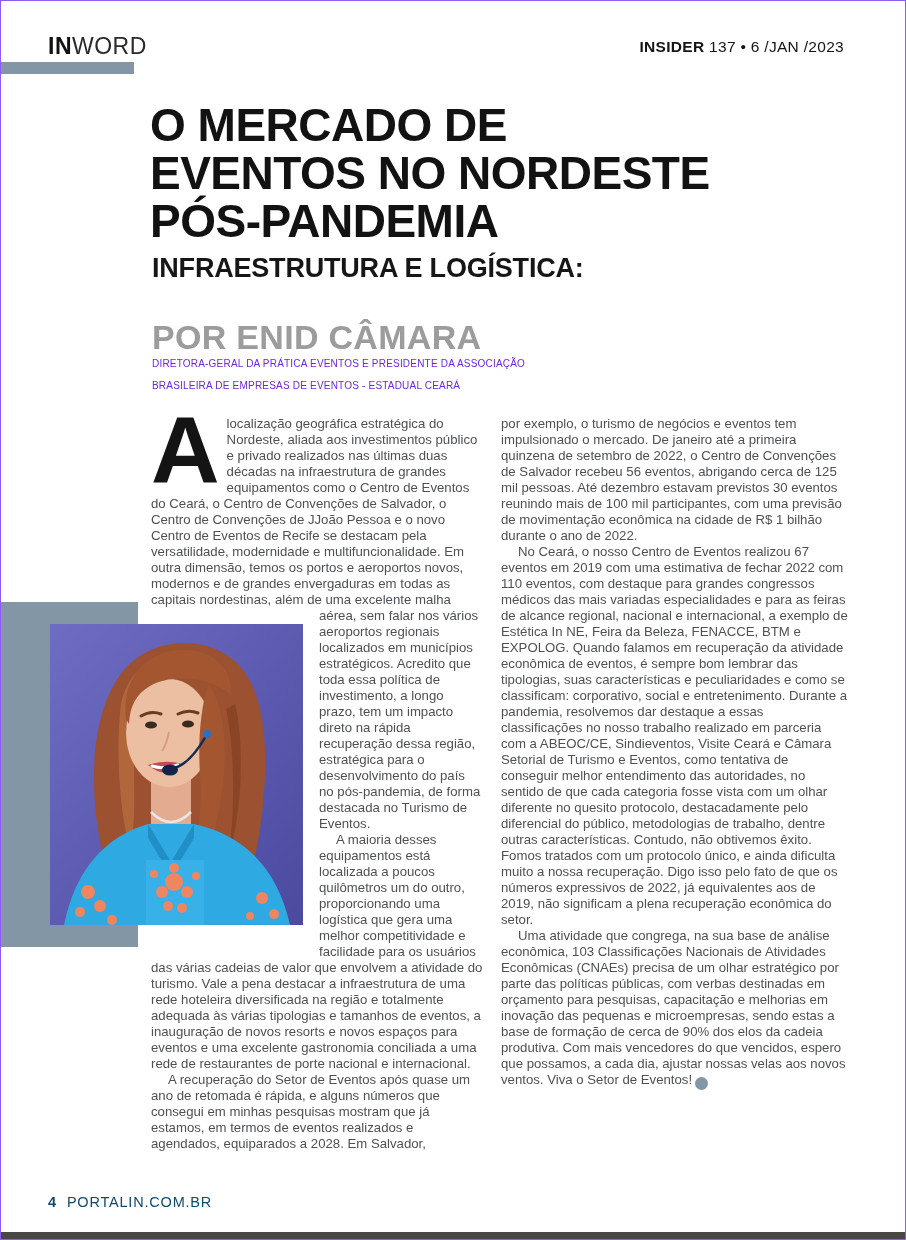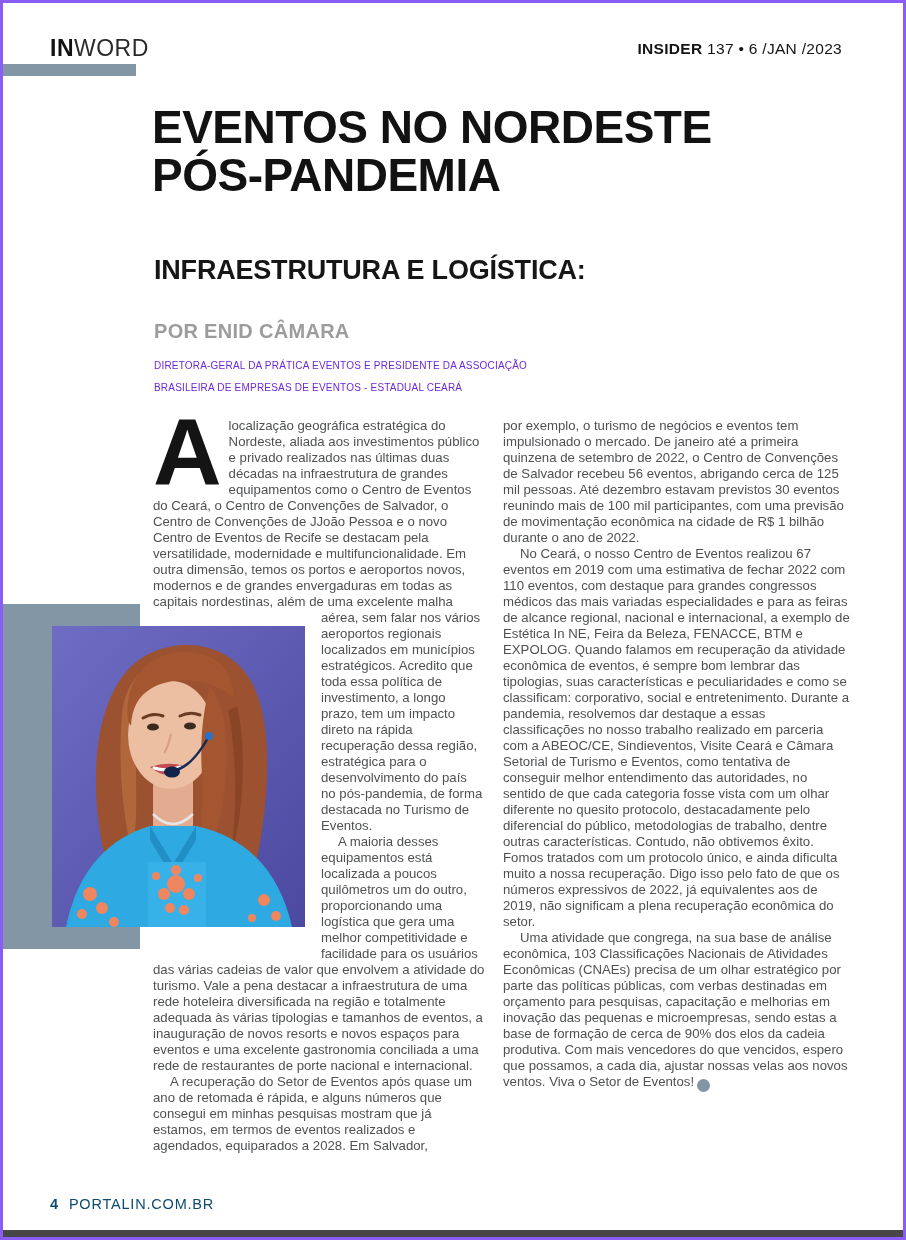--- a/index.html
+++ b/index.html
@@ -1,37 +1,37 @@
 <!DOCTYPE html>
 <html style="--accent: #8296a6; --bottom_bar: #474747; --title: #121212; --byline_gray: #9c9c9c; --body_text: #4e5052; --photo_bg_dark: #4b49a0; --photo_bg_light: #6f6cc4; --blouse_blue: #2fa9e1; --embroidery_coral: #ef8660; --hair_brown: #9c5130; --skin: #ecbfa3; --lips: #c14b52;"><head>
 <meta charset="utf-8">
 <style>
   html,body { margin:0; padding:0; background:#e9e9e9; }
   * { box-sizing:border-box; }
   .page {
     position:relative; width:906px; height:1240px; margin:0 auto;
-    background:#ffffff; border:3px solid #8b5cf6; overflow:hidden;
+    background:#ffffff; border:1px solid #8b5cf6; overflow:hidden;
     font-family:"Liberation Sans", sans-serif; color:#4e5052;
   }
   .bottom-bar { position:absolute; left:0; right:0; bottom:0; height:7px; background:var(--bottom_bar,#474747); }
 
   
   .brand { position:absolute; left:47px; top:32px; font-size:23px; letter-spacing:.5px; color:#111; }
   .brand .bold { font-weight:bold; }
   .brand .light { font-weight:normal; color:#2a2a2a; }
   .brand-bar { position:absolute; left:0; top:61px; width:133px; height:12px; background:var(--accent,#8296a6); }
   .issue { position:absolute; right:61px; top:37px; font-size:15.5px; color:#141414; letter-spacing:.3px;padding-left:32px; }
   .issue .bold { font-weight:bold; }
 
   
   .title { position:absolute; left:149px; top:100px; font-size:46px; line-height:48px;
            font-weight:bold; letter-spacing:-.5px; color:var(--title,#121212); }
   .subtitle { position:absolute; left:151px; top:252px; font-size:27px; line-height:31px;
            font-weight:bold; letter-spacing:-.2px; color:#161616; }
-  .byline { position:absolute; left:151px; top:317px; font-size:20px; font-weight:bold;
+  .byline { position:absolute; left:151px; top:317px; font-size:34px; font-weight:bold;
            letter-spacing:.3px; color:var(--byline_gray,#9c9c9c); }
   .role { position:absolute; left:151px; top:352px; font-size:10px; line-height:22px;
            color:#6d28d9; letter-spacing:.2px; }
 
   
   .col { position:absolute; top:415px; font-size:13.2px; line-height:16px; color:var(--body_text,#4e5052); }
   .col1 { left:150px; width:332px; }
   .col2 { left:500px; width:347px; }
   .col p { margin:0; }
   .col p.indent { text-indent:17px; }
@@ -62,20 +62,21 @@
   <div class="brand">
     <span class="bold">IN</span><span class="light">WORD</span>
   </div>
   <div class="brand-bar"></div>
   <div class="issue">
     <span class="bold">INSIDER</span>
     <span>137 • 6 /JAN /2023</span>
   </div>
 
   <div class="title">
+    <div>O MERCADO DE</div>
     <div>EVENTOS NO NORDESTE</div>
     <div>PÓS-PANDEMIA</div>
   </div>
   <div class="subtitle">
     <div>INFRAESTRUTURA E LOGÍSTICA:</div>
   </div>
   <div class="byline">POR ENID CÂMARA</div>
   <div class="role">
     <div>DIRETORA-GERAL DA PRÁTICA EVENTOS E PRESIDENTE DA ASSOCIAÇÃO</div>
     <div>BRASILEIRA DE EMPRESAS DE EVENTOS - ESTADUAL CEARÁ</div>

